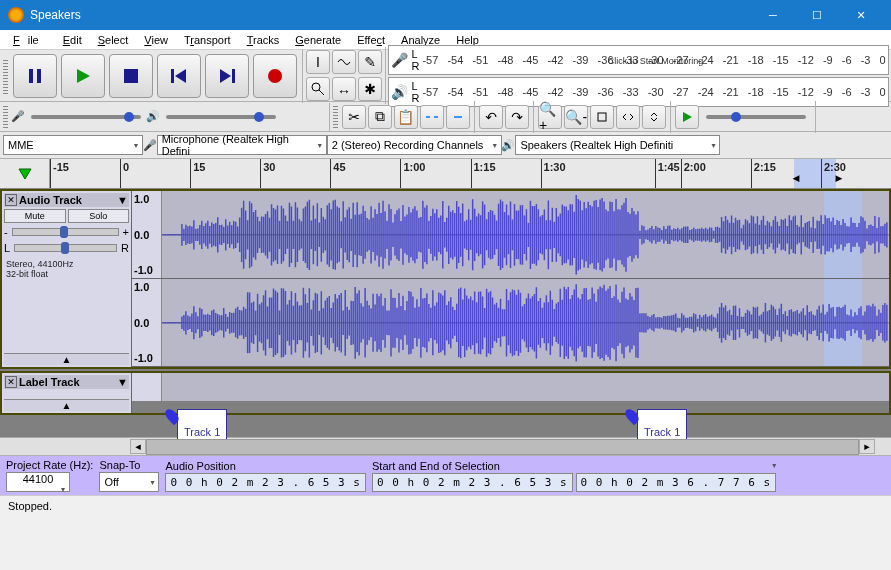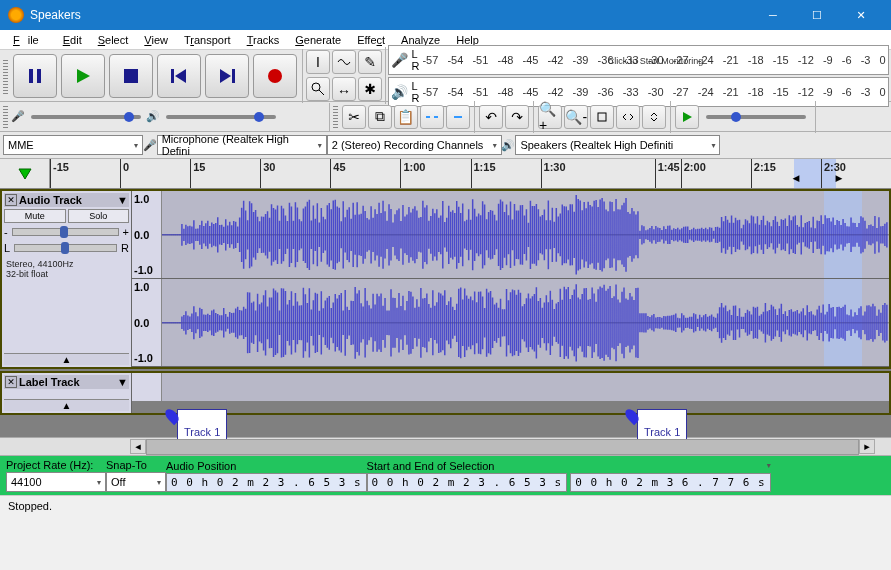--- a/index.html
+++ b/index.html
@@ -40,21 +40,21 @@
 .channel { flex:1; position:relative; background:#b8b8c8; border-bottom:1px solid #666; overflow:hidden; }
 .channel-scale { position:absolute; left:0; top:0; width:30px; height:100%; background:#d8d8e8; border-right:1px solid #888; font-size:9px; display:flex; flex-direction:column; justify-content:space-between; padding:2px; font-weight:bold; }
 .wave-sel { position:absolute; top:0; height:100%; background: rgba(170,200,255,0.5); }
 .waveform { position:absolute; left:30px; right:0; top:0; bottom:0; }
 .label-panel { width:130px; background:#d8d8e8; border-right:1px solid #666; padding:2px; }
 .label-area { flex:1; background:#b8b8c8; position:relative; height:28px; }
 .label-marker { position:absolute; top:4px; display:flex; align-items:center; }
 .label-flag { background:#ffffff; border:1px solid #3030a0; padding:16px 6px; color:#3030a0; font-size:11px;margin-top:32px; }
 .label-pin { width:10px; height:16px; background:#3030e0; border-radius:50% 50% 50% 0; transform: rotate(-45deg); }
 .scrollbar-row { height:18px; background:#e0e0e0; display:flex; align-items:center; border-top:1px solid #aaa; }
-.status-row { background:#22c55e; display:flex; align-items:center; padding:3px 6px; border-top:1px solid #b0b0b0; font-size:10px; }
+.status-row { background:#c4b5fd; display:flex; align-items:center; gap:6px; padding:3px 6px; border-top:1px solid #b0b0b0; font-size:10px; }
 .status-group { display:flex; flex-direction:column; gap:1px; }
 .pos-field { background:#e0e8f8; border:1px solid #888; padding:2px 4px; font-family: monospace; font-size:11px; letter-spacing:1px; }
 .statusbar { background:#f0f0f0; border-top:1px solid #ccc; padding:4px 8px; font-size:11px; }
 .slider { height:4px; background:#888; position:relative; border-radius:2px; }
 .slider-thumb { position:absolute; width:10px; height:10px; background:#3355cc; border-radius:50%; top:-3px; }
 svg { display:block; }
 </style>
 </head>
 <body>
 
@@ -403,21 +403,21 @@
   <div style="flex:1;background:#d0d0d0;position:relative;height:16px;">
       <div style="position:absolute;left:0;width:100%;height:100%;background:#bbb;border:1px solid #999;"></div>
     </div>
   <div style="width:16px;text-align:center;border:1px solid #aaa;background:#ddd;">▸</div>
   <div style="width:16px;"></div>
 </div>
 
 <div class="status-row">
   <div class="status-group">
     <span>Project Rate (Hz):</span>
-    <div class="combo" style="width:100px;">
+    <div class="combo" style="width:64px;flex-direction:column;">
         <span>44100</span>
         <span class="combo-arrow">▾</span>
       </div>
   </div>
   <div class="status-group">
     <span>Snap-To</span>
     <div class="combo" style="width:60px;">
         <span>Off</span>
         <span class="combo-arrow">▾</span>
       </div>

